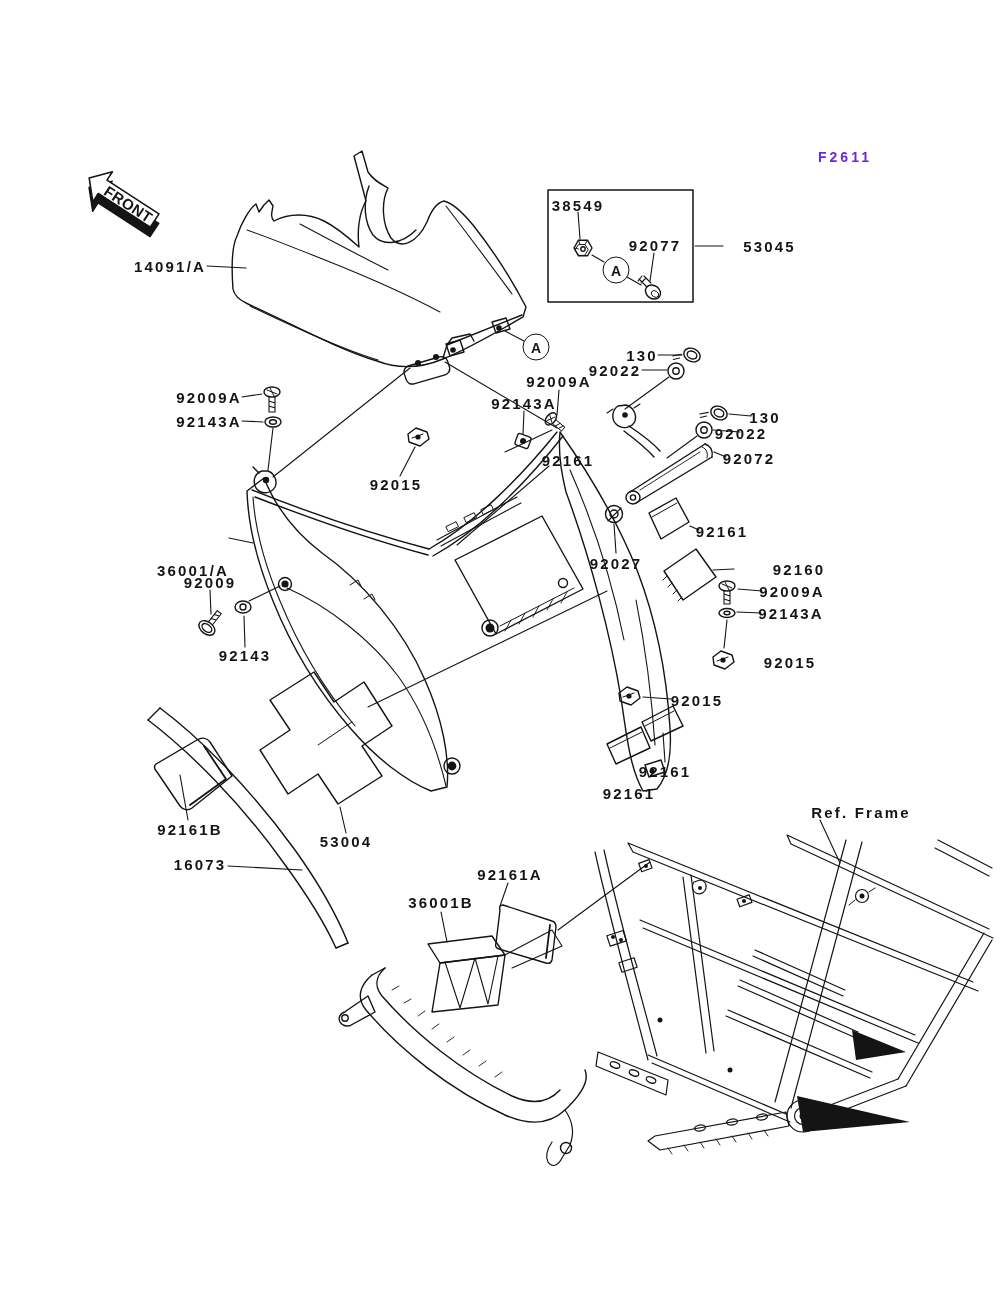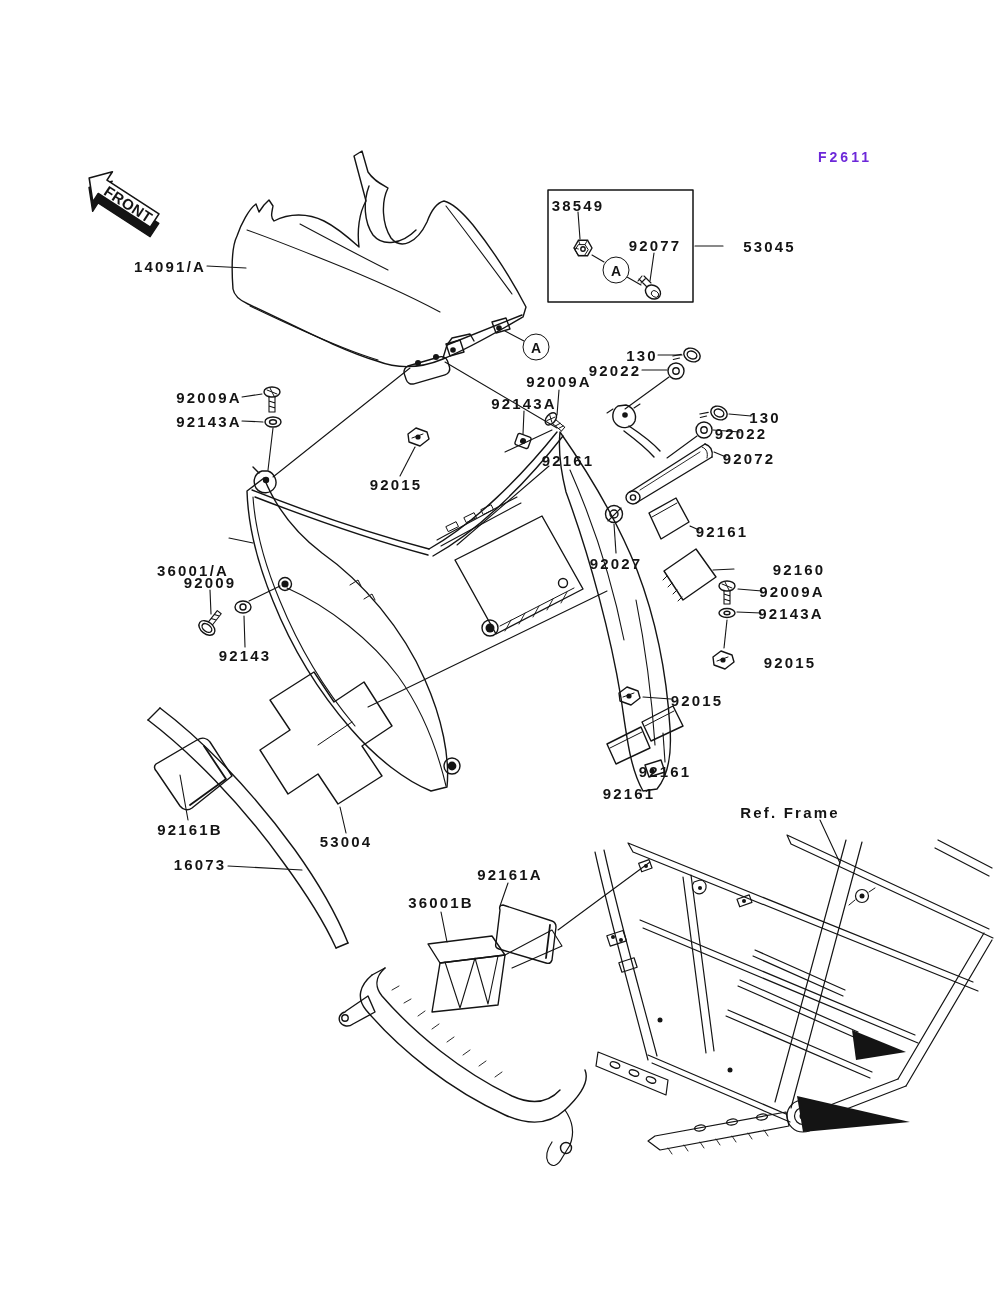--- a/index.html
+++ b/index.html
@@ -373,21 +373,21 @@
       <span class="part-label" style="left: 616px; top: 563px;">92027</span>
       <span class="part-label" style="left: 759px; top: 569px; margin-left: 40px;">92160</span>
       <span class="part-label" style="left: 792px; top: 591px;">92009A</span>
       <span class="part-label" style="left: 791px; top: 613px;">92143A</span>
       <span class="part-label" style="left: 790px; top: 662px;">92015</span>
       <span class="part-label" style="left: 697px; top: 700px;">92015</span>
       <span class="part-label" style="left: 210px; top: 582px;">92009</span>
       <span class="part-label" style="left: 245px; top: 655px;">92143</span>
       <span class="part-label" style="left: 665px; top: 771px;">92161</span>
       <span class="part-label" style="left: 629px; top: 793px;">92161</span>
-      <span class="part-label" style="left: 790px; top: 812px;">Ref. Frame</span>
+      <span class="part-label" style="left: 861px; top: 812px;">Ref. Frame</span>
       <span class="part-label" style="left: 190px; top: 829px;">92161B</span>
       <span class="part-label" style="left: 346px; top: 841px;">53004</span>
       <span class="part-label" style="left: 200px; top: 864px;">16073</span>
       <span class="part-label" style="left: 510px; top: 874px;">92161A</span>
       <span class="part-label" style="left: 441px; top: 902px;">36001B</span>
     </div>
 
 <div id="callouts">
       <div class="callout" style="left: 536px; top: 347px;">A</div>
       <div class="callout" style="left: 616px; top: 270px;">A</div>

